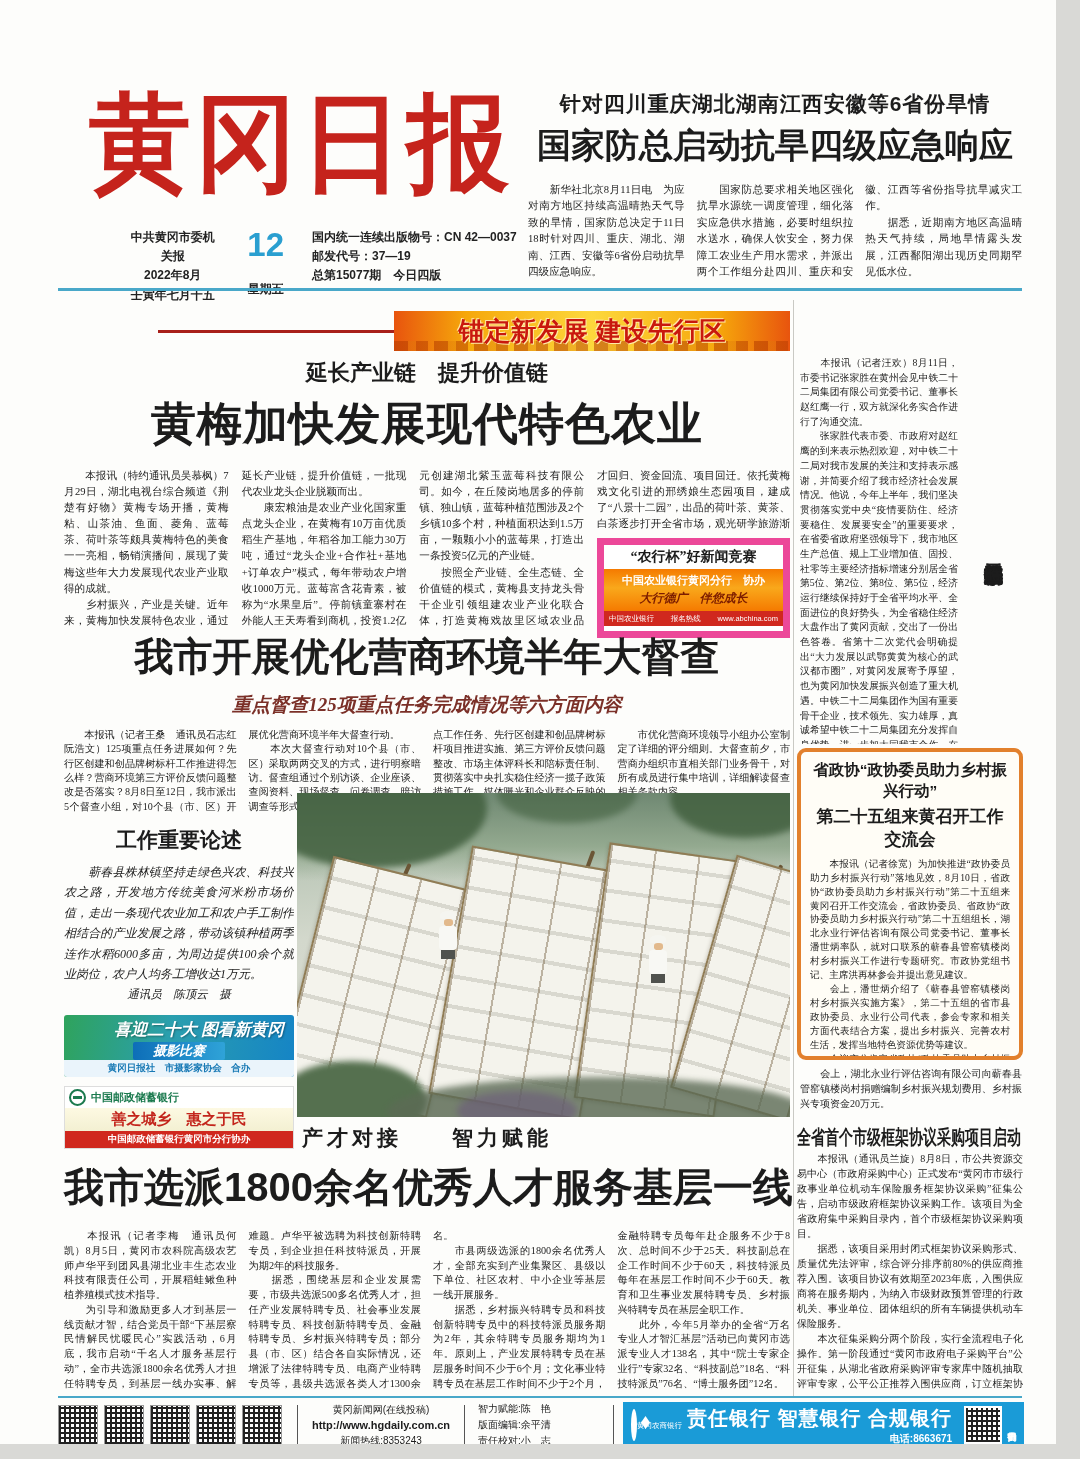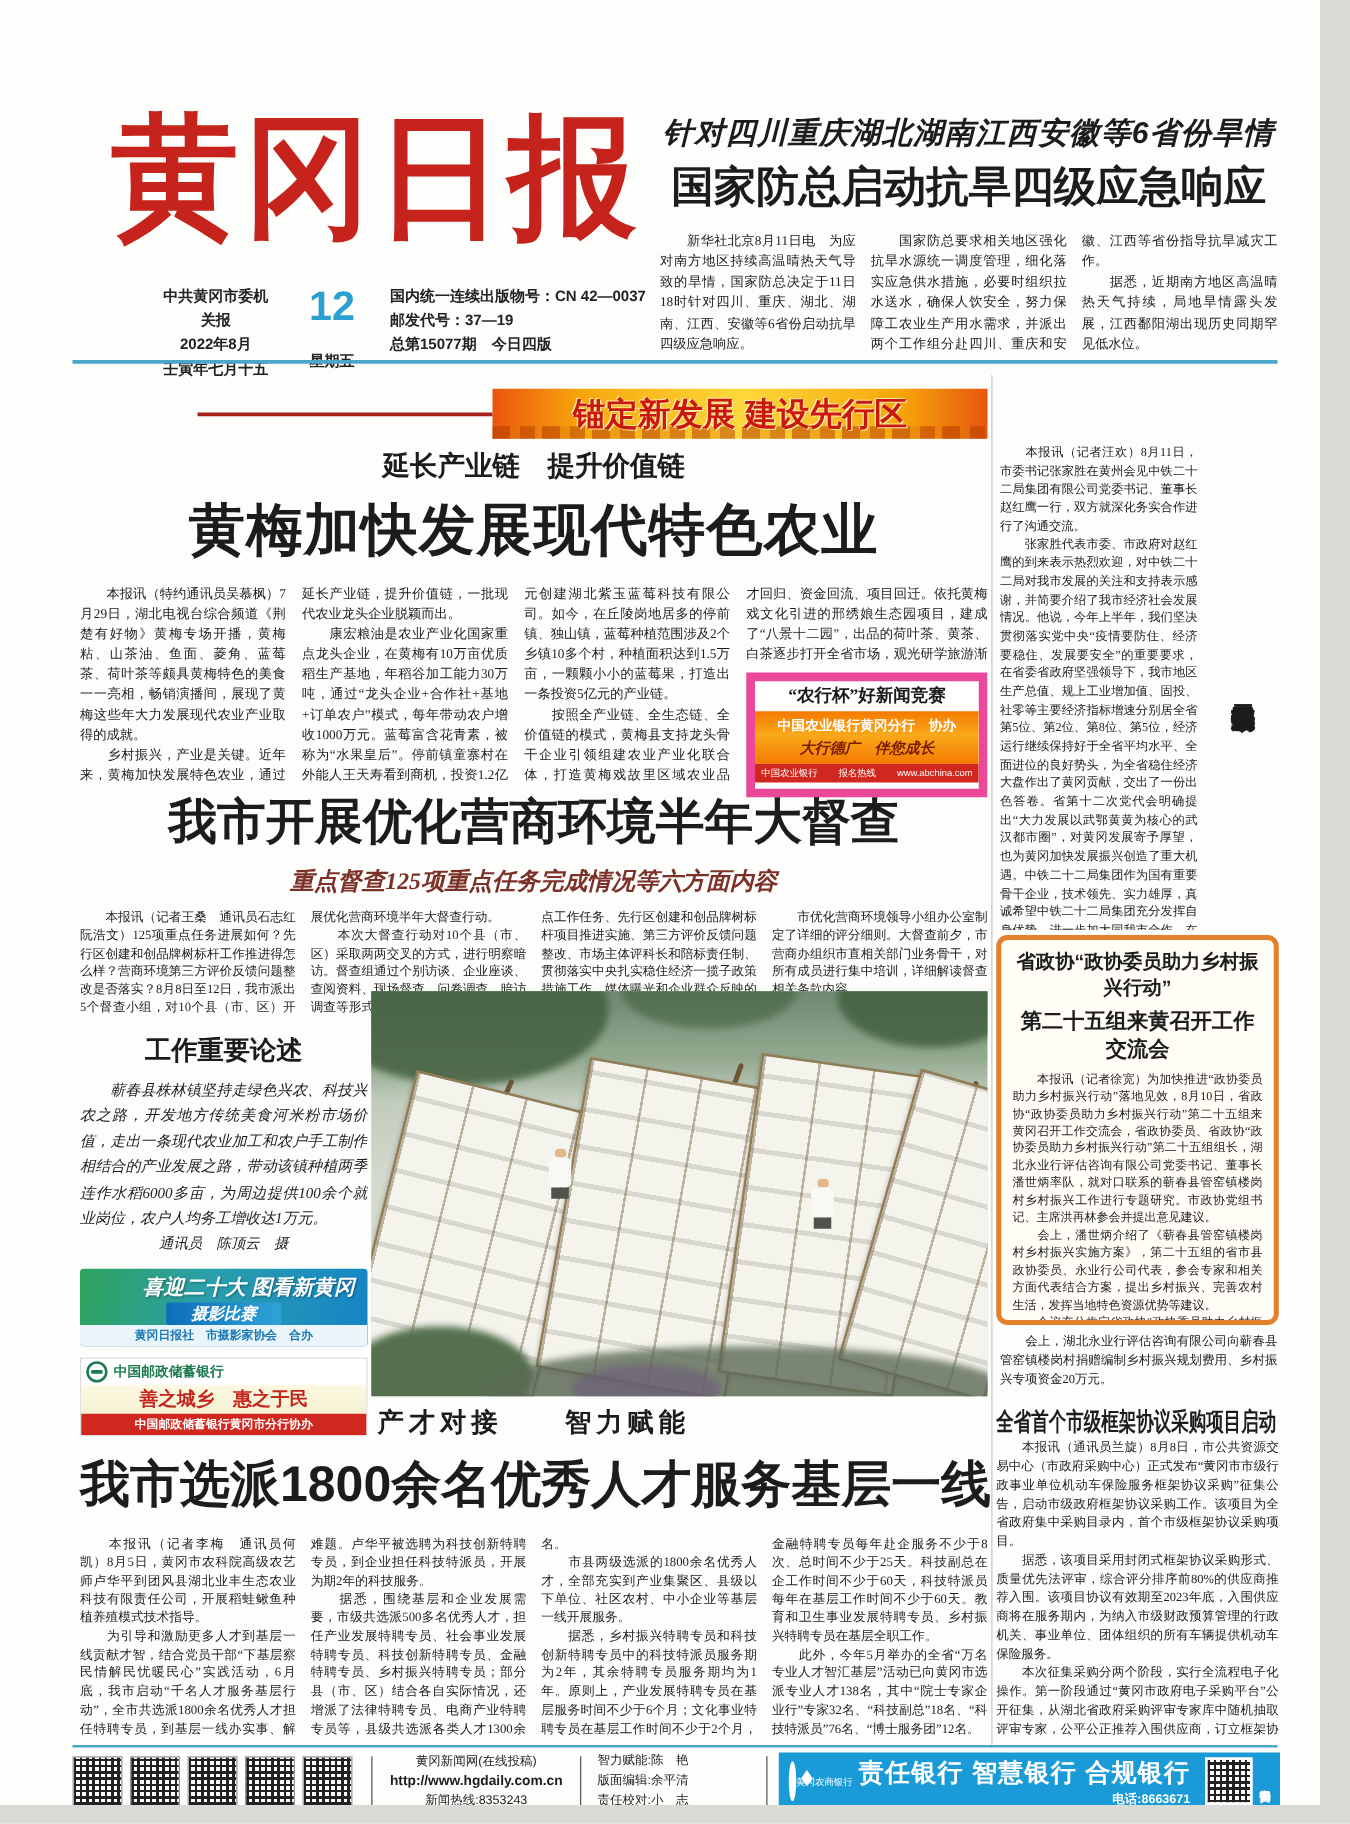--- a/index.html
+++ b/index.html
@@ -15,21 +15,21 @@
   .pubinfo{left:126px;top:228px;width:386px;display:flex;gap:28px;font-size:12px;font-weight:600;color:#222;
            font-family:"Liberation Sans",sans-serif;}
   .pi-left{width:118px;text-align:center;line-height:1.6;}
   .pi-day{width:44px;text-align:center;}
   .day-num{font-size:33px;line-height:1;color:#2a9fd0;font-weight:800;}
   .weekday{font-size:12px;margin-top:20px;}
   .pi-right{width:200px;line-height:1.6;white-space:nowrap;}
 
   
   .drought{left:528px;top:90px;width:494px;}
-  .d-kicker{font-size:24px;font-weight:700;text-align:center;letter-spacing:1px;font-family:"Liberation Sans",sans-serif;font-style:italic;}
+  .d-kicker{font-size:21px;font-weight:700;text-align:center;letter-spacing:1px;font-family:"Liberation Sans",sans-serif;}
   .d-head{font-size:34px;text-align:center;margin-top:5px;white-space:nowrap;}
   .d-body{margin-top:13px;height:112px;column-count:3;column-gap:12px;font-size:10.6px;line-height:1.55;}
   .rule-top{left:58px;top:288px;width:964px;height:3px;background:#49a8c9;}
 
   
   .red-line{left:158px;top:330px;width:236px;height:3px;background:#a8201a;}
   .banner{left:394px;top:311px;width:396px;height:40px;display:flex;align-items:center;justify-content:center;
           background:linear-gradient(90deg,#e8540e,#f6a70b 18%,#fdd83c 50%,#f6a70b 82%,#e8540e);}
   .banner span{position:relative;z-index:2;font-size:26px;font-weight:900;color:#c9180d;
           font-family:"Liberation Sans",sans-serif;

